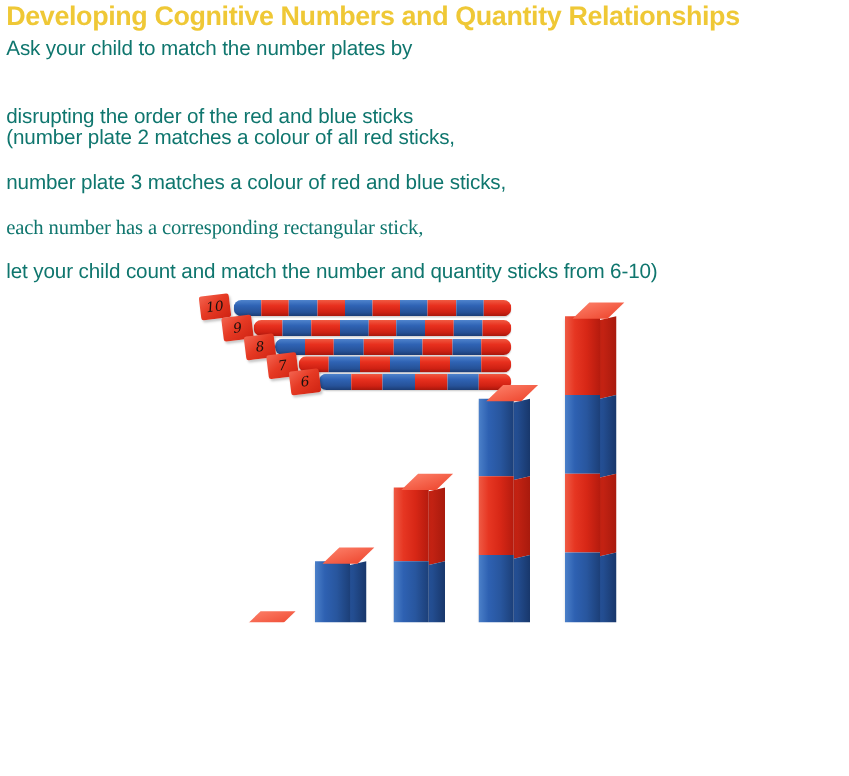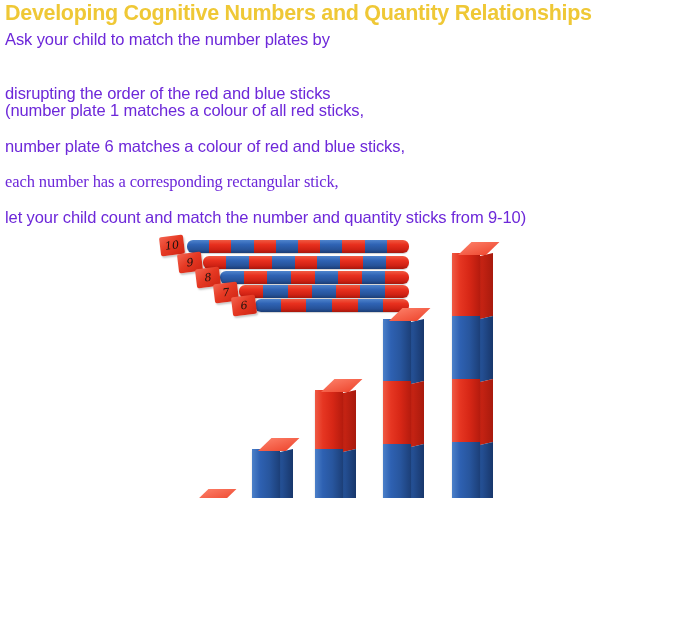--- a/index.html
+++ b/index.html
@@ -34,21 +34,21 @@
     font-weight: bold;
     color: #efc836;
     letter-spacing: -0.3px;
     white-space: nowrap;
   }
   .body-line {
     position: absolute;
     left: 5px;
     font-size: 16.5px;
     font-weight: normal;
-    color: #6d28d9;
+    color: #0f766e;
     letter-spacing: -0.1px;
     white-space: nowrap;
   }
 
   
   .rod-row {
     position: absolute;
     height: 13px;
   }
   .rod-body {
@@ -146,24 +146,24 @@
 </style>
 </head>
 <body>
 
 <div id="page">
 
   <div id="text-block">
     <div id="page-title">Developing Cognitive Numbers and Quantity Relationships</div>
     <div class="body-line" style="top:30px;">Ask your child to match the number plates by</div>
     <div class="body-line" style="top:84px;">disrupting the order of the red and blue sticks</div>
-    <div class="body-line" style="top:101px;">(number plate 1 matches a colour of all red sticks,</div>
-    <div class="body-line" style="top:137px;">number plate 6 matches a colour of red and blue sticks,</div>
+    <div class="body-line" style="top:101px;">(number plate 2 matches a colour of all red sticks,</div>
+    <div class="body-line" style="top:137px;">number plate 3 matches a colour of red and blue sticks,</div>
     <div class="body-line" style="top:172px;font-family:Liberation Serif, serif;">each number has a corresponding rectangular stick,</div>
-    <div class="body-line" style="top:208px;">let your child count and match the number and quantity sticks from 9-10)</div>
+    <div class="body-line" style="top:208px;">let your child count and match the number and quantity sticks from 6-10)</div>
   </div>
 
   <div id="rods-group">
       <div class="rod-row" style="left: 187px; top: 240px; width: 222px;">
         <div class="rod-body">
           <div class="rod-seg blue"></div>
           <div class="rod-seg red"></div>
           <div class="rod-seg blue"></div>
           <div class="rod-seg red"></div>
           <div class="rod-seg blue"></div>

